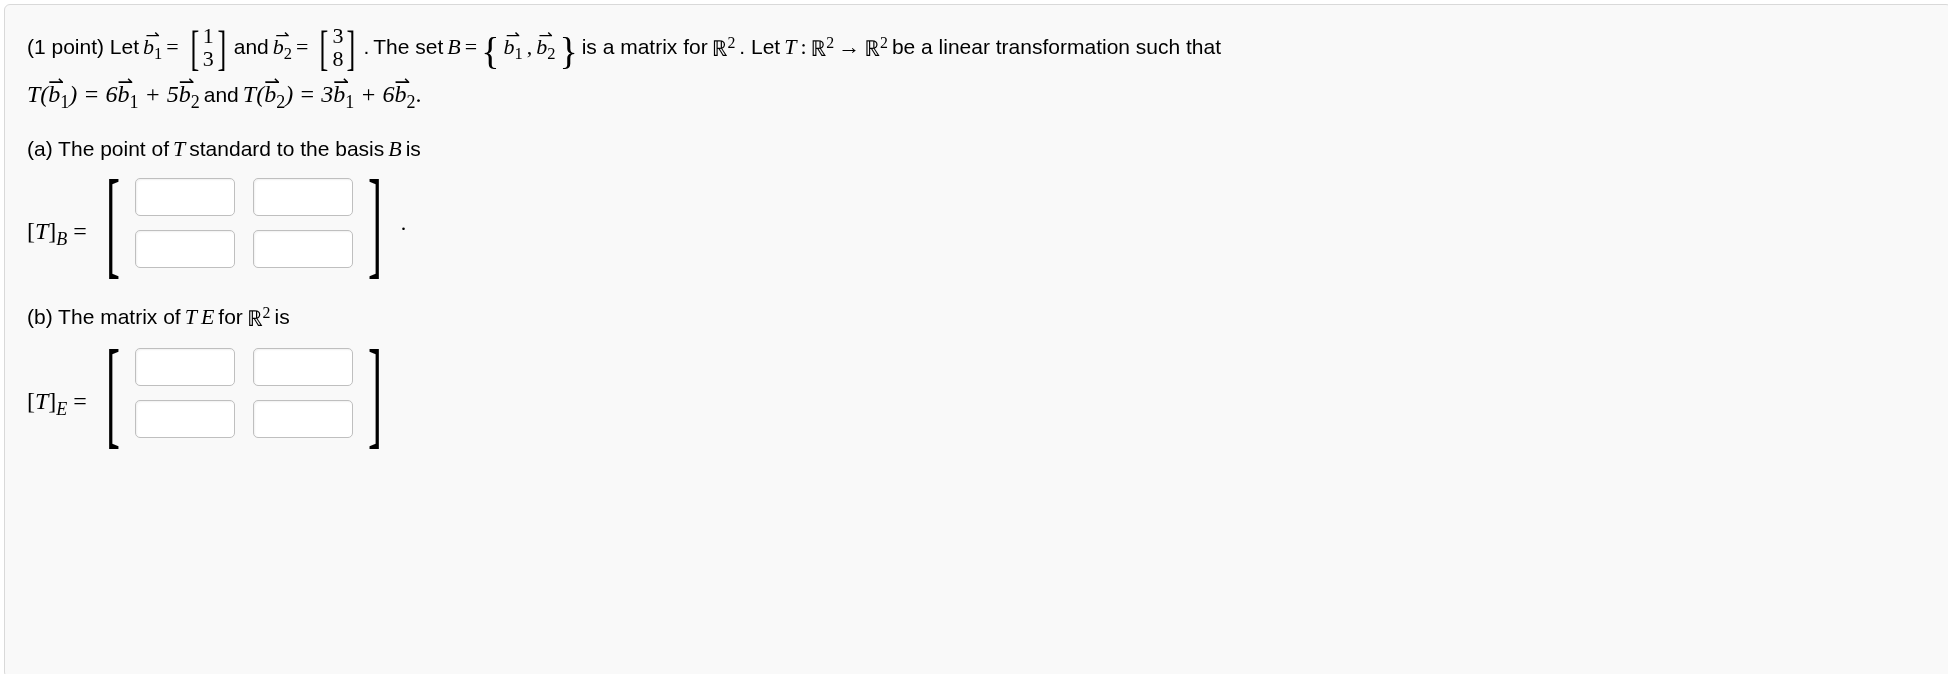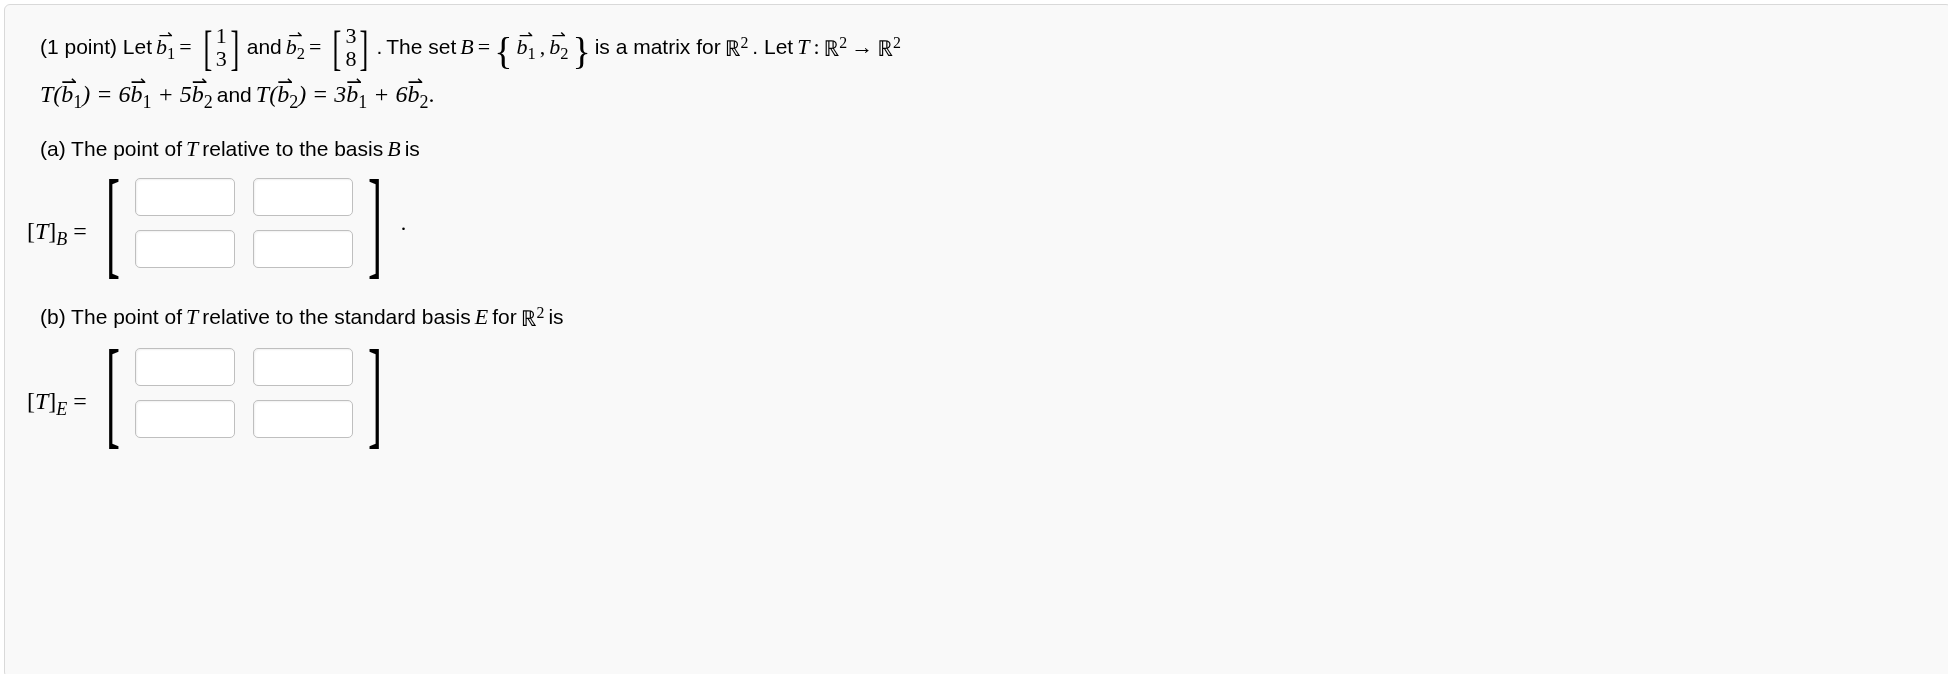--- a/index.html
+++ b/index.html
@@ -19,21 +19,21 @@
     box-sizing:border-box;
     min-height:674px;
   }
   .sans{font-family:"Helvetica Neue",Arial,sans-serif;font-size:21px;}
   .mathit{font-style:italic;font-family:"Times New Roman",serif;}
   .vec{position:relative;display:inline-block;}
   .arrow-over{position:absolute;top:-0.55em;left:0;right:0;text-align:center;font-size:0.78em;font-style:normal;}
   .bb{font-family:"Cambria Math","STIXGeneral","Times New Roman",serif;text-align:right;}
   sup{font-size:0.72em;vertical-align:super;line-height:0;}
   sub{font-size:0.75em;vertical-align:sub;line-height:0;font-style:normal;}
-  .row{display:flex;align-items:center;flex-wrap:wrap;gap:0;margin-left:13px;}
+  .row{display:flex;align-items:center;flex-wrap:wrap;gap:0;}
   .row > *{margin-right:4px;}
   .colvec{
     display:inline-flex;align-items:center;margin:0 4px;
   }
   .brkL, .brkR{
     display:inline-block;font-size:48px;line-height:48px;transform:scaleX(0.55);
     position:relative;top:1px;
   }
   .colvals{display:inline-flex;flex-direction:column;align-items:center;line-height:1.05;font-size:22px;}
   .brace{font-size:38px;line-height:38px;position:relative;top:4px;display:inline-block;}
@@ -105,37 +105,38 @@
     <span class="brace">}</span>
 
     <span class="sans"> is a matrix for </span>
     <span class="bb"><span>ℝ</span><sup>2</sup></span>
     <span class="sans">. Let </span>
     <span class="mathit">T</span>
     <span> : </span>
     <span class="bb"><span>ℝ</span><sup>2</sup></span>
     <span> → </span>
     <span class="bb"><span>ℝ</span><sup>2</sup></span>
+    <span class="sans"> be a linear transformation such that</span>
   </div>
 
   <div class="row line2">
     <span class="mathit tight">
       <span>T(</span><span class="vec"><span class="arrow-over">⇀</span><span>b</span></span><sub>1</sub><span>) = 6</span><span class="vec"><span class="arrow-over">⇀</span><span>b</span></span><sub>1</sub><span> + 5</span><span class="vec"><span class="arrow-over">⇀</span><span>b</span></span><sub>2</sub>
     </span>
     <span class="sans"> and </span>
     <span class="mathit tight">
       <span>T(</span><span class="vec"><span class="arrow-over">⇀</span><span>b</span></span><sub>2</sub><span>) = 3</span><span class="vec"><span class="arrow-over">⇀</span><span>b</span></span><sub>1</sub><span> + 6</span><span class="vec"><span class="arrow-over">⇀</span><span>b</span></span><sub>2</sub><span style="font-style:normal">.</span>
     </span>
   </div>
 
   <div class="section">
     <div class="row">
       <span class="sans">(a) The point of </span>
       <span class="mathit">T</span>
-      <span class="sans"> relative to the basis </span>
+      <span class="sans"> standard to the basis </span>
       <span class="mathit">B</span>
       <span class="sans"> is</span>
     </div>
 
     <div class="matblock">
       <span class="eqlabel">
         <span>[</span><span class="mathit">T</span><span>]</span><sub class="mathit">B</sub><span> =</span>
       </span>
       <span class="bigbrkL">[</span>
       <span class="matgrid">
@@ -144,23 +145,22 @@
         <input class="cell" value="" style="">
         <input class="cell" value="" style="">
       </span>
       <span class="bigbrkR">]</span>
       <span style="font-size:22px;margin-left:6px;">.</span>
     </div>
   </div>
 
   <div class="section">
     <div class="row">
-      <span class="sans">(b) The point of </span>
+      <span class="sans">(b) The matrix of </span>
       <span class="mathit">T</span>
-      <span class="sans"> relative to the standard basis </span>
       <span class="mathit">E</span>
       <span class="sans"> for </span>
       <span class="bb"><span>ℝ</span><sup>2</sup></span>
       <span class="sans"> is</span>
     </div>
 
     <div class="matblock">
       <span class="eqlabel">
         <span>[</span><span class="mathit">T</span><span>]</span><sub class="mathit">E</sub><span> =</span>
       </span>

